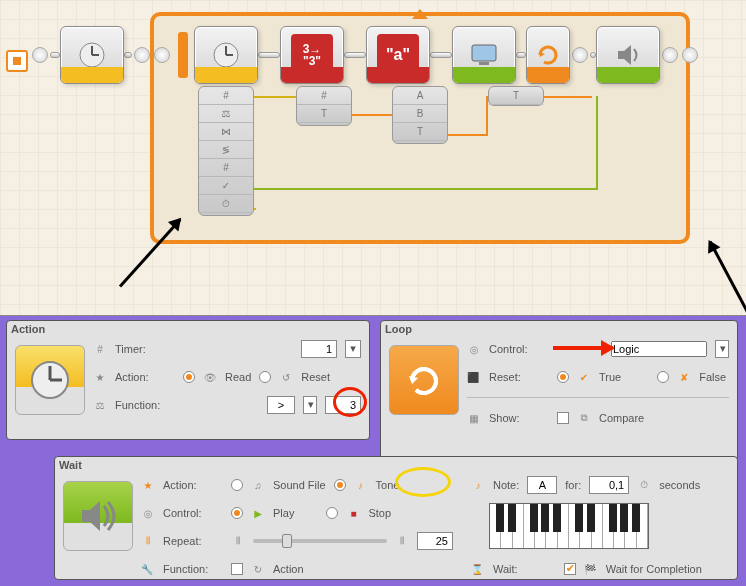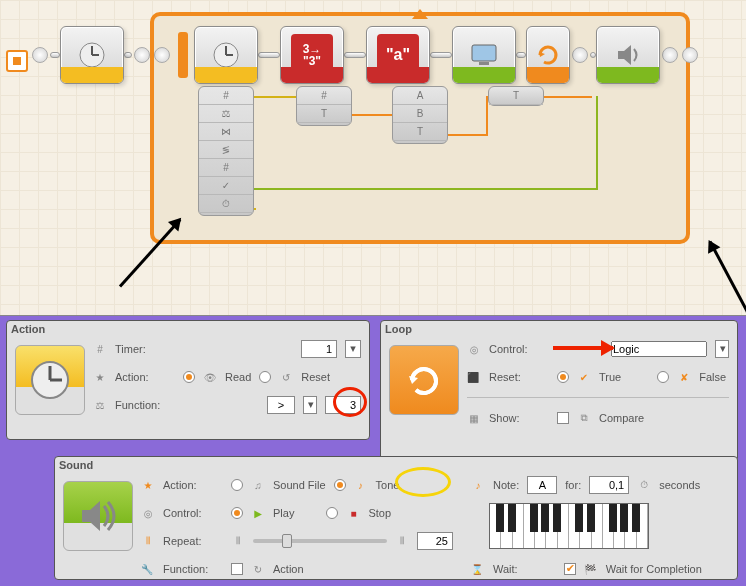--- a/index.html
+++ b/index.html
@@ -237,21 +237,21 @@
     <span class="micro">▦</span>
         <span class="lbl">Show:</span>
     <span class="check"></span>
         <span class="micro">⧉</span>
         <span>Compare</span>
   </div>
  </div>
 </div>
 
 <div class="panel" style="left:54px;top:456px;width:684px;height:124px">
- <div class="hdr">Sound</div>
+ <div class="hdr">Wait</div>
  <div class="icon" style="background:linear-gradient(#a7d24a,#7eb91f 60%,#e0e0e0 60%)">
    <svg width="44" height="44">
         <path d="M6 16 L14 16 L24 7 L24 37 L14 28 L6 28 Z" fill="#888"></path>
         <path d="M28 12 Q36 22 28 32" fill="none" stroke="#888" stroke-width="3"></path>
         <path d="M32 8 Q44 22 32 36" fill="none" stroke="#888" stroke-width="3"></path>
       </svg>
  </div>
  <div class="body" style="left:86px;right:8px">
   <div style="display:flex;gap:18px;height:100%">
    <div style="flex:0 0 312px">

